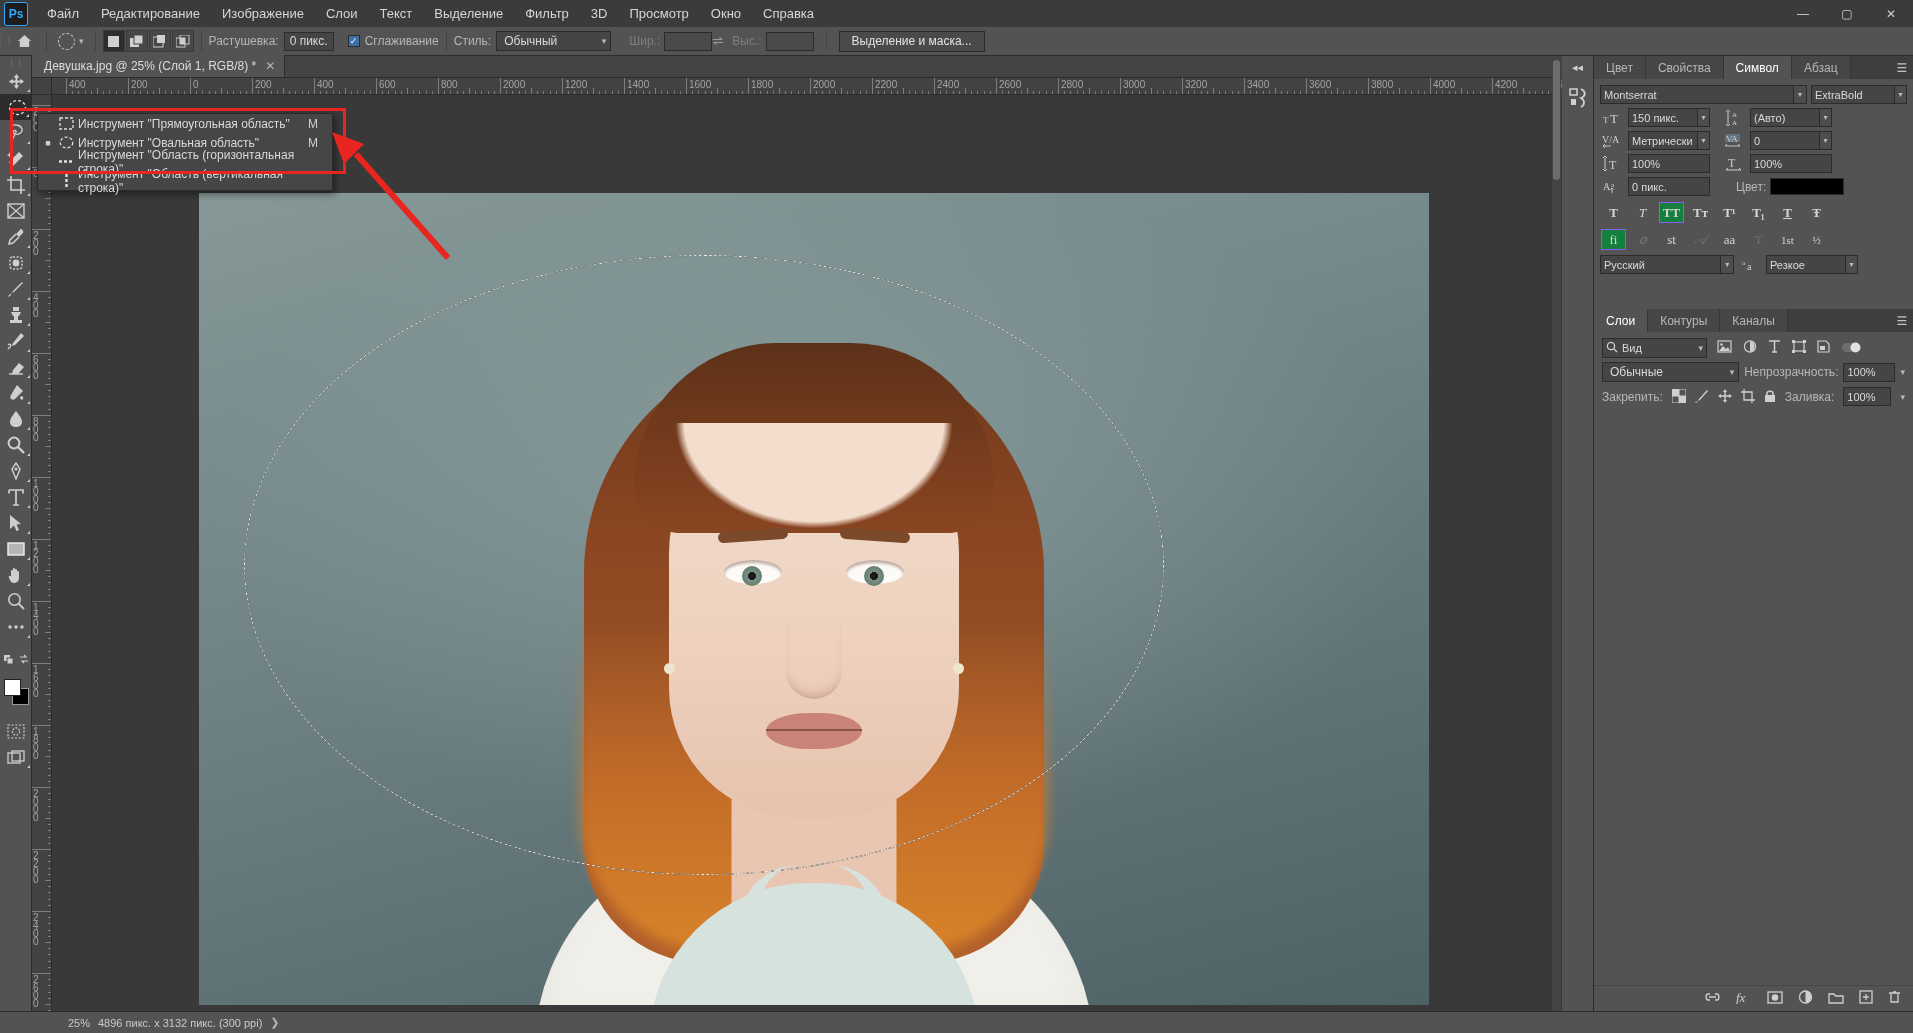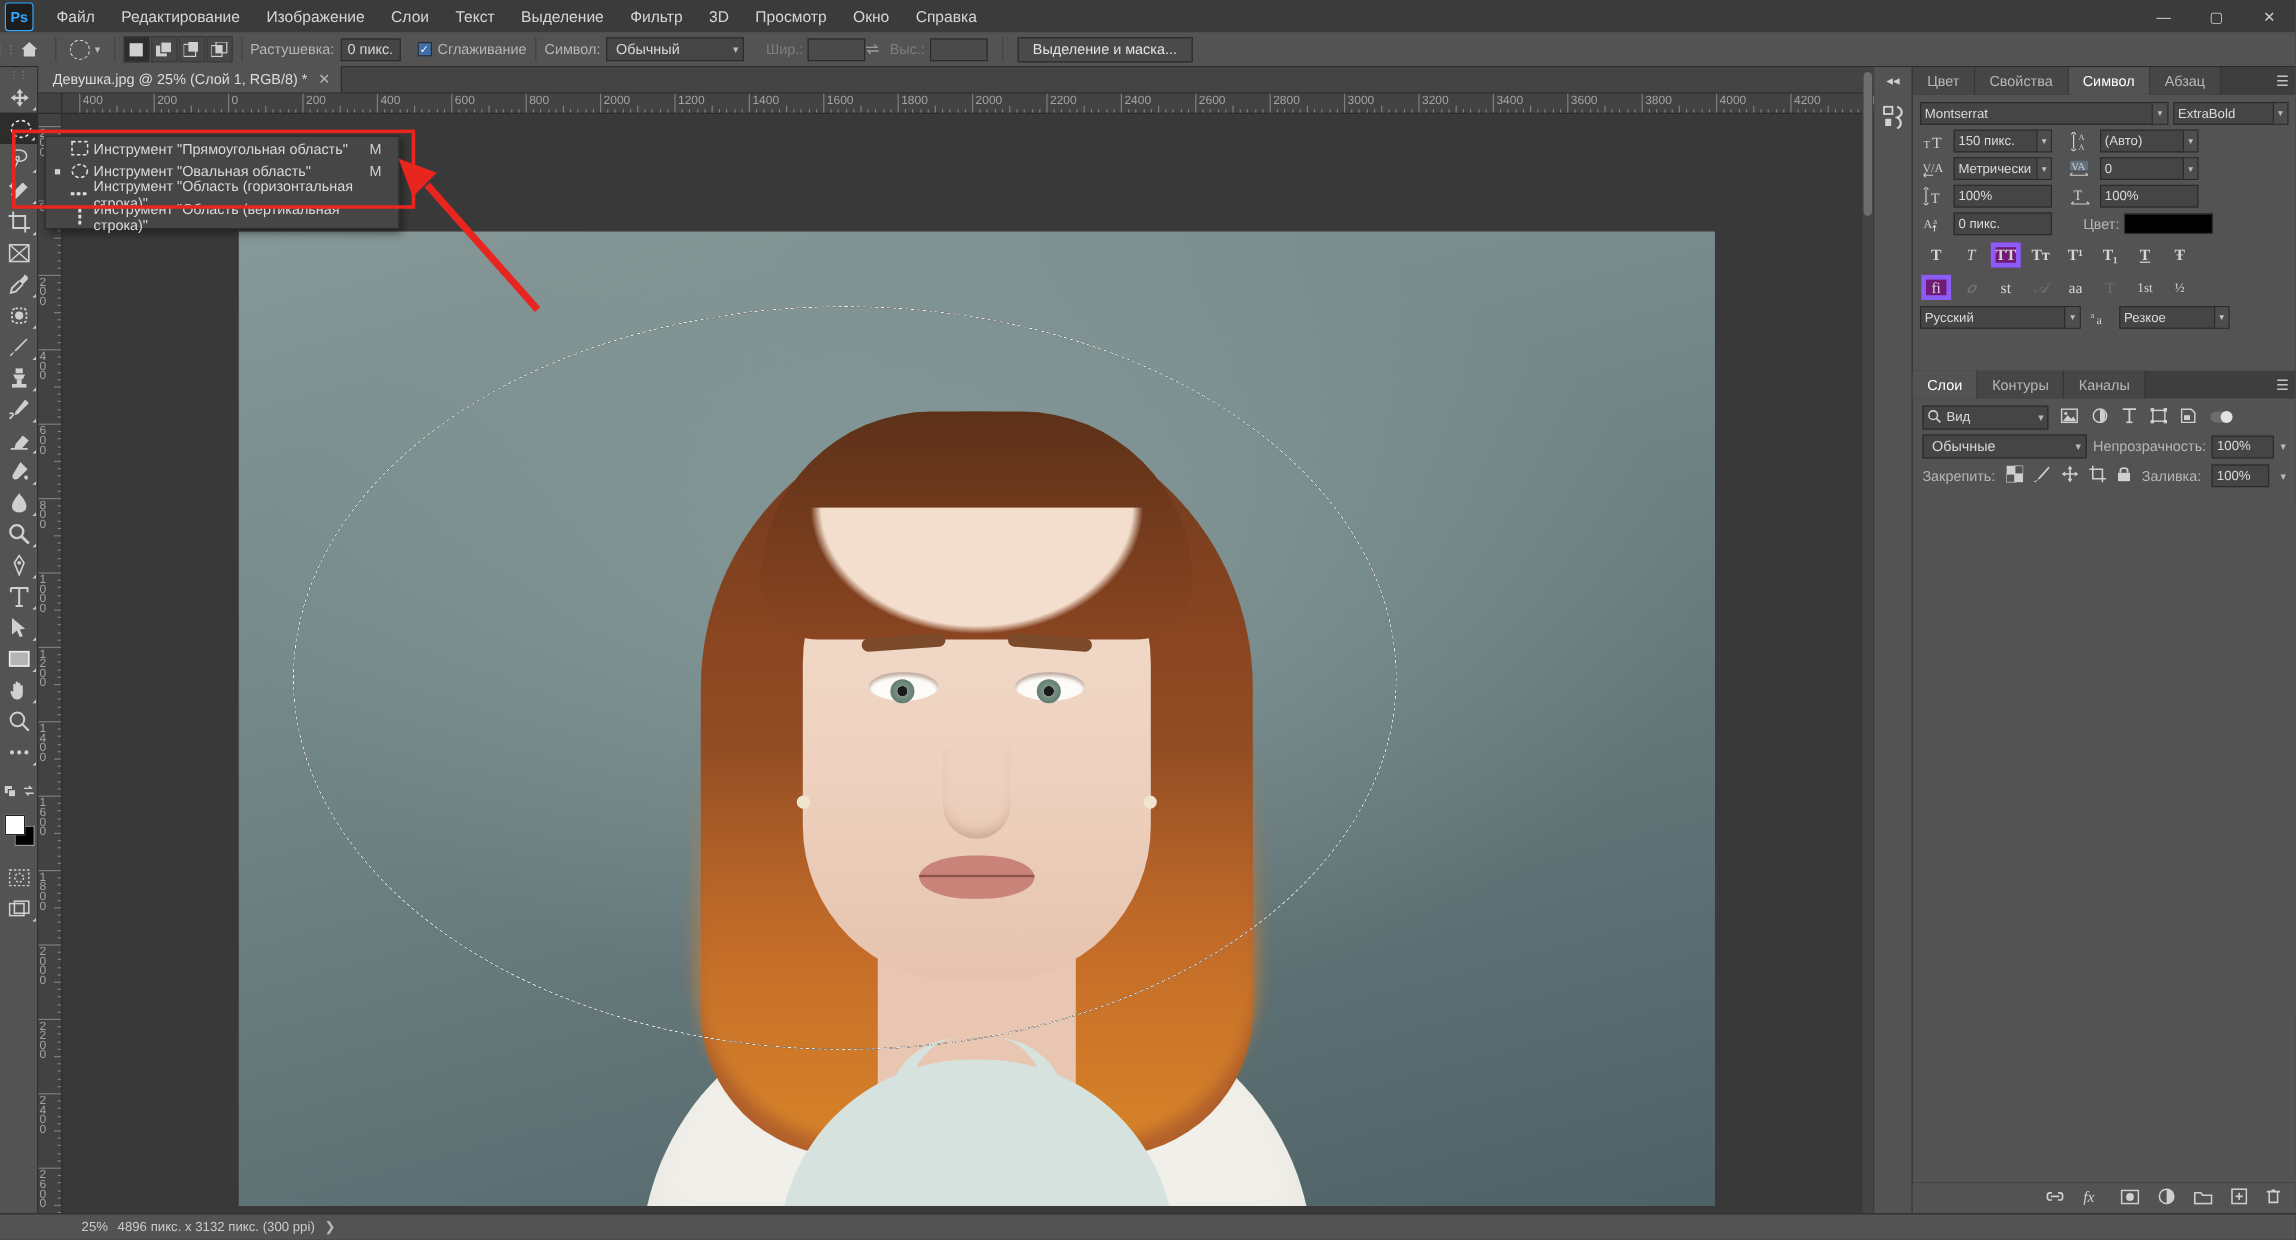--- a/index.html
+++ b/index.html
@@ -203,21 +203,21 @@
   .panel-body { padding:6px 6px 4px 6px; }
   .row { display:flex; align-items:center; gap:4px; margin-bottom:4px; }
   .ctrl { display:flex; align-items:center; background:#454545; border:1px solid #2b2b2b; height:19px; }
   .ctrl input { background:transparent;border:0;outline:none;color:#dadada;font-size:11px;
     font-family:"Liberation Sans",sans-serif; height:17px; padding:0 3px; width:100%; }
   .caret { width:14px; display:flex;align-items:center;justify-content:center;color:#bdbdbd;font-size:8px;
     border-left:1px solid #2b2b2b; height:17px; background:#4d4d4d;}
   .ico-lbl { width:24px; display:flex; align-items:center; justify-content:center; color:#cfcfcf; font-size:11px; }
   .tt-row { display:flex; gap:4px; margin:6px 0 4px 1px; }
   .tt { width:25px;height:21px; display:flex;align-items:center;justify-content:center; color:#d5d5d5; font-size:13px; }
-  .tt.on { background:#701a75; border:4px solid #8b5cf6; }
+  .tt.on { background:#15803d; border:1px solid #8b5cf6; }
   .tt.off { color:#6f6f6f; }
   .colorwell { width:74px;height:17px;background:#000; border:1px solid #2b2b2b; }
 
   .layers-dock { position:absolute; left:0; right:0; top:253px; bottom:0; background:#535353; }
   .filter-row { display:flex; align-items:center; gap:6px; padding:6px 8px 4px 8px; }
   .filterbox { flex:0 0 105px; display:flex;align-items:center;gap:4px; background:#454545;border:1px solid #2b2b2b;height:20px;padding:0 3px;}
   .filt-ic { display:flex; gap:11px; align-items:center; margin-left:4px; color:#cfcfcf; }
   .blend-row { display:flex; align-items:center; gap:5px; padding:0 8px 5px 8px; }
   .lock-row { display:flex; align-items:center; gap:9px; padding:0 8px 6px 8px; font-size:11px; }
   .layer { display:flex; align-items:center; height:33px; border-bottom:1px solid #484848; }
@@ -318,21 +318,21 @@
           </svg>
       </div>
     </div>
     <div class="opt-sep"></div>
     <span class="lbl">Растушевка:</span>
     <div class="field" style="width:50px;margin-left:5px">0 пикс.</div>
     <div style="width:14px"></div>
     <div class="chk">✓</div>
     <span class="lbl" style="margin-left:5px">Сглаживание</span>
     <div class="opt-sep"></div>
-    <span class="lbl">Символ:</span>
+    <span class="lbl">Стиль:</span>
     <div class="sel" style="width:115px;margin-left:5px">
       <span>Обычный</span>
       <span class="cv">▾</span>
     </div>
     <div style="width:18px"></div>
     <span class="lbl dim">Шир.:</span>
     <div class="field empty" style="width:48px;margin-left:4px"></div>
     <div style="width:12px;display:flex;justify-content:center">
       <svg width="16" height="12" viewBox="0 0 16 12">
           <path d="M1 4 H13 L10 1 M15 8 H3 L6 11" stroke="#9d9d9d" stroke-width="1.4" fill="none"></path>

